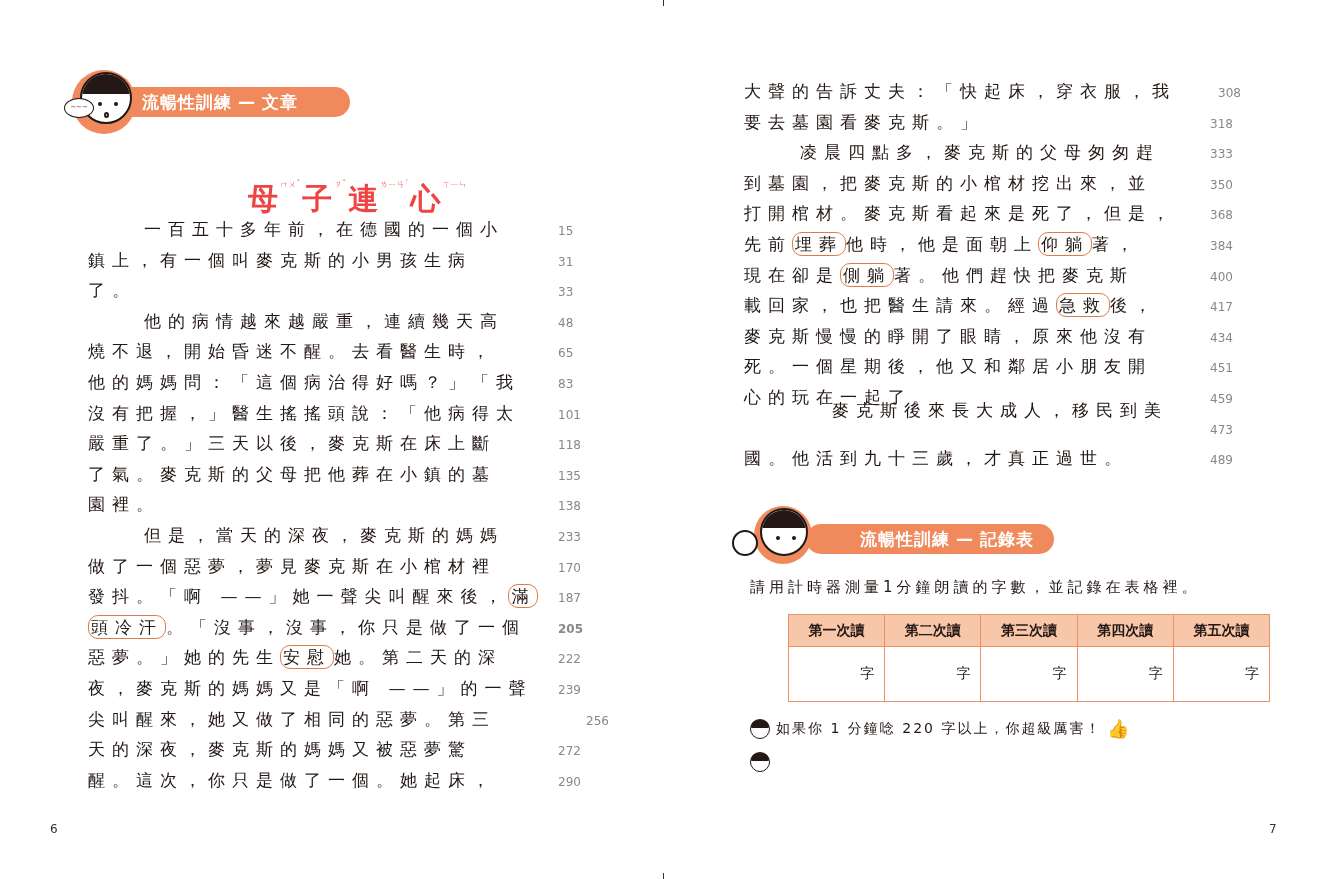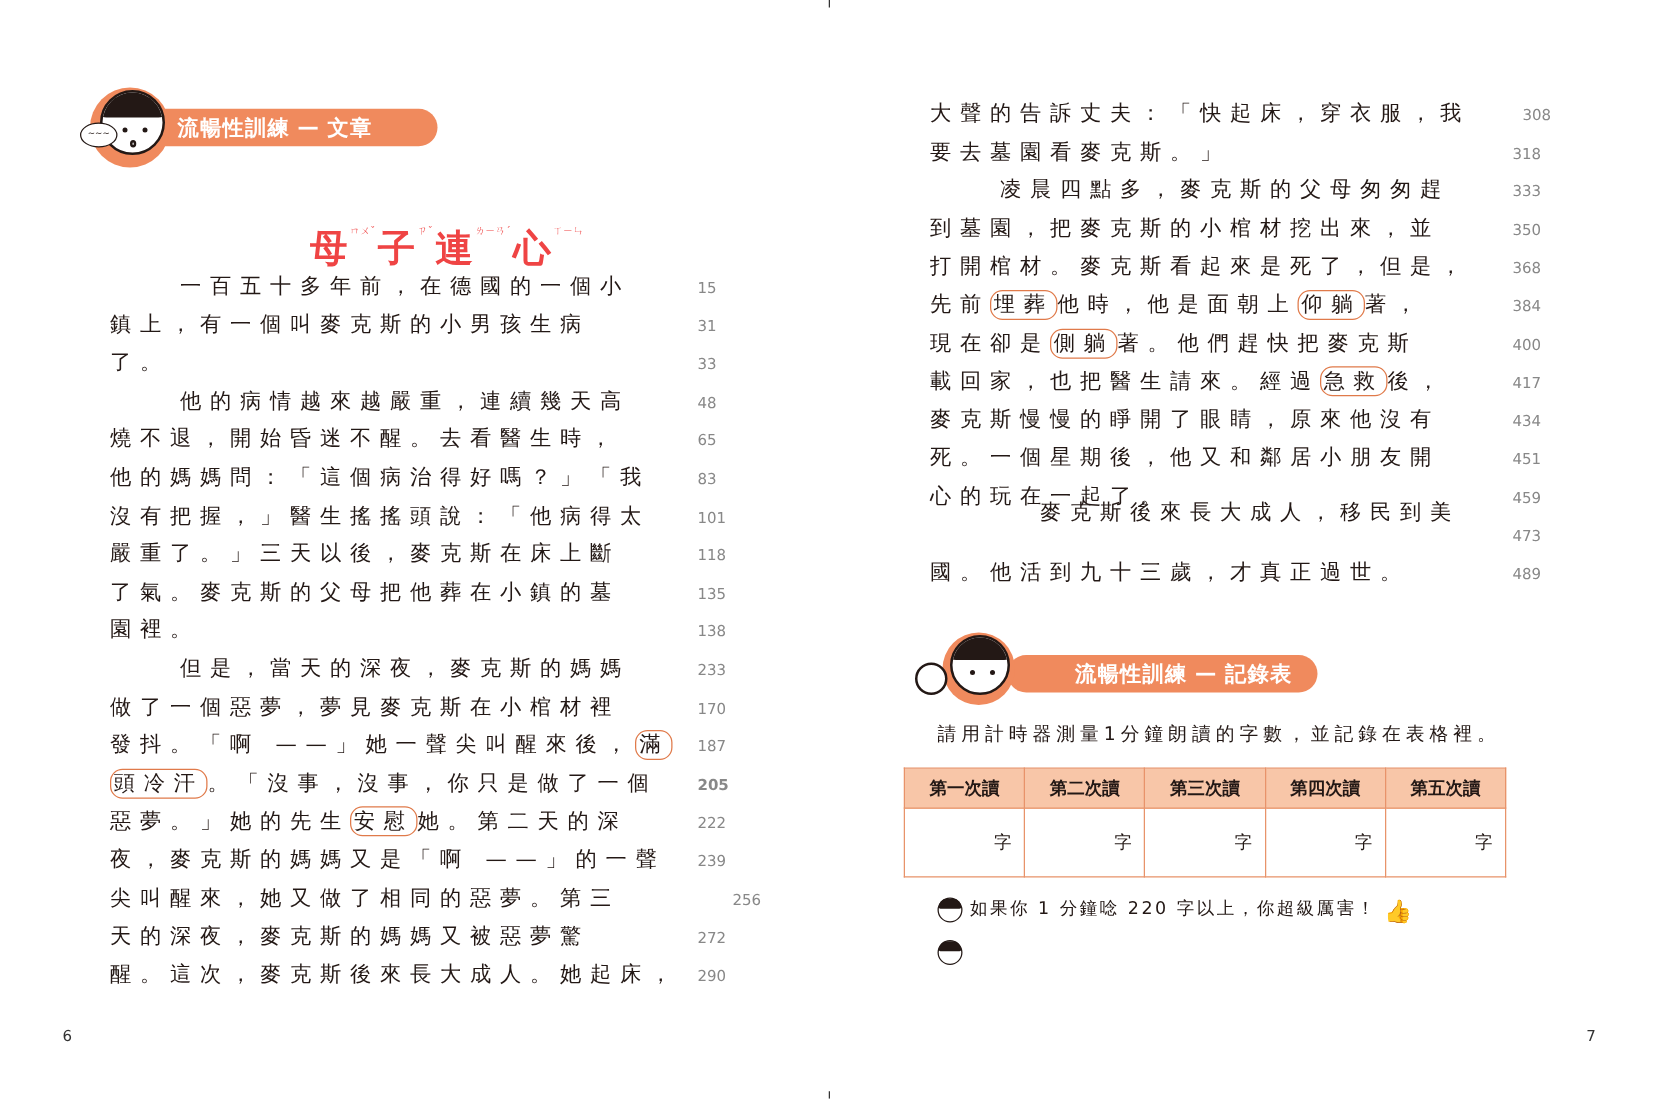--- a/index.html
+++ b/index.html
@@ -24,25 +24,25 @@
   .bubble { position: absolute; width: 30px; height: 20px; background: #fff; border: 1.5px solid #231815; border-radius: 50%; font-size: 7px; line-height: 16px; text-align: center; color: #231815; }
 
   .title { position: absolute; left: 248px; top: 158px; font-family: "DejaVu Sans", sans-serif; font-weight: bold; font-size: 30px; letter-spacing: 18px; color: #ef4444; margin-top: 21px; }
   .title .zy { font-size: 8px; font-weight: normal; letter-spacing: 0; vertical-align: top; margin-left: -16px; margin-right: 2px; }
 
   .text-line { position: absolute; height: 30px; line-height: 30px; font-size: 17px; white-space: nowrap; letter-spacing: 7px; }
   .text-line .num { position: absolute; font-family: "DejaVu Sans", sans-serif; font-size: 12px; color: #888; letter-spacing: 0; }
   .hl { border: 1.5px solid #e07a4a; border-radius: 10px; padding: 1px 2px; }
 
   .instruction { position: absolute; left: 750px; top: 578px; font-family: "DejaVu Sans", sans-serif; font-size: 15px; letter-spacing: 4px; }
-  table.record { position: absolute; left: 723px; top: 614px; width: 482px; border-collapse: collapse; font-family: Liberation Sans, sans-serif; }
+  table.record { position: absolute; left: 788px; top: 614px; width: 482px; border-collapse: collapse; font-family: Liberation Sans, sans-serif; }
   table.record th { background: #f8c6a8; height: 32px; font-size: 14px; font-weight: bold; border: 1.5px solid #e8936a; color: #231815; }
   table.record td { height: 55px; border: 1.5px solid #e8936a; text-align: right; padding-right: 10px; font-size: 14px; }
 
-  .tip { position: absolute; left: 750px; font-family: "DejaVu Sans", sans-serif; font-size: 14px; display: flex; gap: 6px; letter-spacing: 2px; }
+  .tip { position: absolute; left: 750px; font-family: "DejaVu Sans", sans-serif; font-size: 14px; display: flex; align-items: center; gap: 6px; letter-spacing: 2px; }
   .tip .mini-face { width: 20px; height: 20px; border-radius: 50%; border: 1.5px solid #231815; position: relative; background: #fff; }
   .tip .mini-face::before { content: ""; position: absolute; left: 0; right: 0; top: 0; height: 8px; background: #231815; border-radius: 10px 10px 2px 2px; }
   .thumb { color: #f08a5d; font-size: 18px; }
 
   .page-num { position: absolute; top: 822px; font-family: "DejaVu Sans", sans-serif; font-size: 12px; color: #333; }
 </style>
 </head>
 <body>
 
 <div class="crop-mark" style="top:0;"></div>
@@ -97,21 +97,21 @@
       <div class="text-line" style="left: 88px; top: 611.8px;"><span class="hl">頭冷汗</span><span>。「沒事，沒事，你只是做了一個</span></div>
       <span class="text-line" style="left: 558px; top: 611.8px; font-weight: bold;"><span class="num" style="position: static; font-family: &quot;DejaVu Sans&quot;, sans-serif; font-size: 12px; color: rgb(136, 136, 136);">205</span></span>
       <div class="text-line" style="left: 88px; top: 642.4px;"><span>惡夢。」她的先生</span><span class="hl">安慰</span><span>她。第二天的深</span></div>
       <span class="text-line" style="left: 558px; top: 642.4px;"><span class="num" style="position: static; font-family: &quot;DejaVu Sans&quot;, sans-serif; font-size: 12px; color: rgb(136, 136, 136);">222</span></span>
       <div class="text-line" style="left: 88px; top: 673px;"><span>夜，麥克斯的媽媽又是「啊 ——」的一聲</span></div>
       <span class="text-line" style="left: 558px; top: 673px;"><span class="num" style="position: static; font-family: &quot;DejaVu Sans&quot;, sans-serif; font-size: 12px; color: rgb(136, 136, 136);">239</span></span>
       <div class="text-line" style="left: 88px; top: 703.6px;"><span>尖叫醒來，她又做了相同的惡夢。第三</span></div>
       <span class="text-line" style="left: 586px; top: 703.6px;"><span class="num" style="position: static; font-family: &quot;DejaVu Sans&quot;, sans-serif; font-size: 12px; color: rgb(136, 136, 136);">256</span></span>
       <div class="text-line" style="left: 88px; top: 734.2px;"><span>天的深夜，麥克斯的媽媽又被惡夢驚</span></div>
       <span class="text-line" style="left: 558px; top: 734.2px;"><span class="num" style="position: static; font-family: &quot;DejaVu Sans&quot;, sans-serif; font-size: 12px; color: rgb(136, 136, 136);">272</span></span>
-      <div class="text-line" style="left: 88px; top: 764.8px;"><span>醒。這次，麥克斯後來長大成人。她起床，</span></div>
+      <div class="text-line" style="left: 88px; top: 764.8px;"><span>醒。這次，你只是做了一個。她起床，</span></div>
       <span class="text-line" style="left: 558px; top: 764.8px;"><span class="num" style="position: static; font-family: &quot;DejaVu Sans&quot;, sans-serif; font-size: 12px; color: rgb(136, 136, 136);">290</span></span>
     </div>
 
   <div class="page-num" style="left:50px;">6</div>
 </div>
 
 <div class="page page-right">
   <div id="right-lines">
       <div class="text-line" style="left: 80px; top: 76px;"><span>大聲的告訴丈夫：「快起床，穿衣服，我</span></div>
       <span class="text-line" style="left: 554px; top: 76px;"><span class="num" style="position: static; font-family: &quot;DejaVu Sans&quot;, sans-serif; font-size: 12px; color: rgb(136, 136, 136);">308</span></span>

